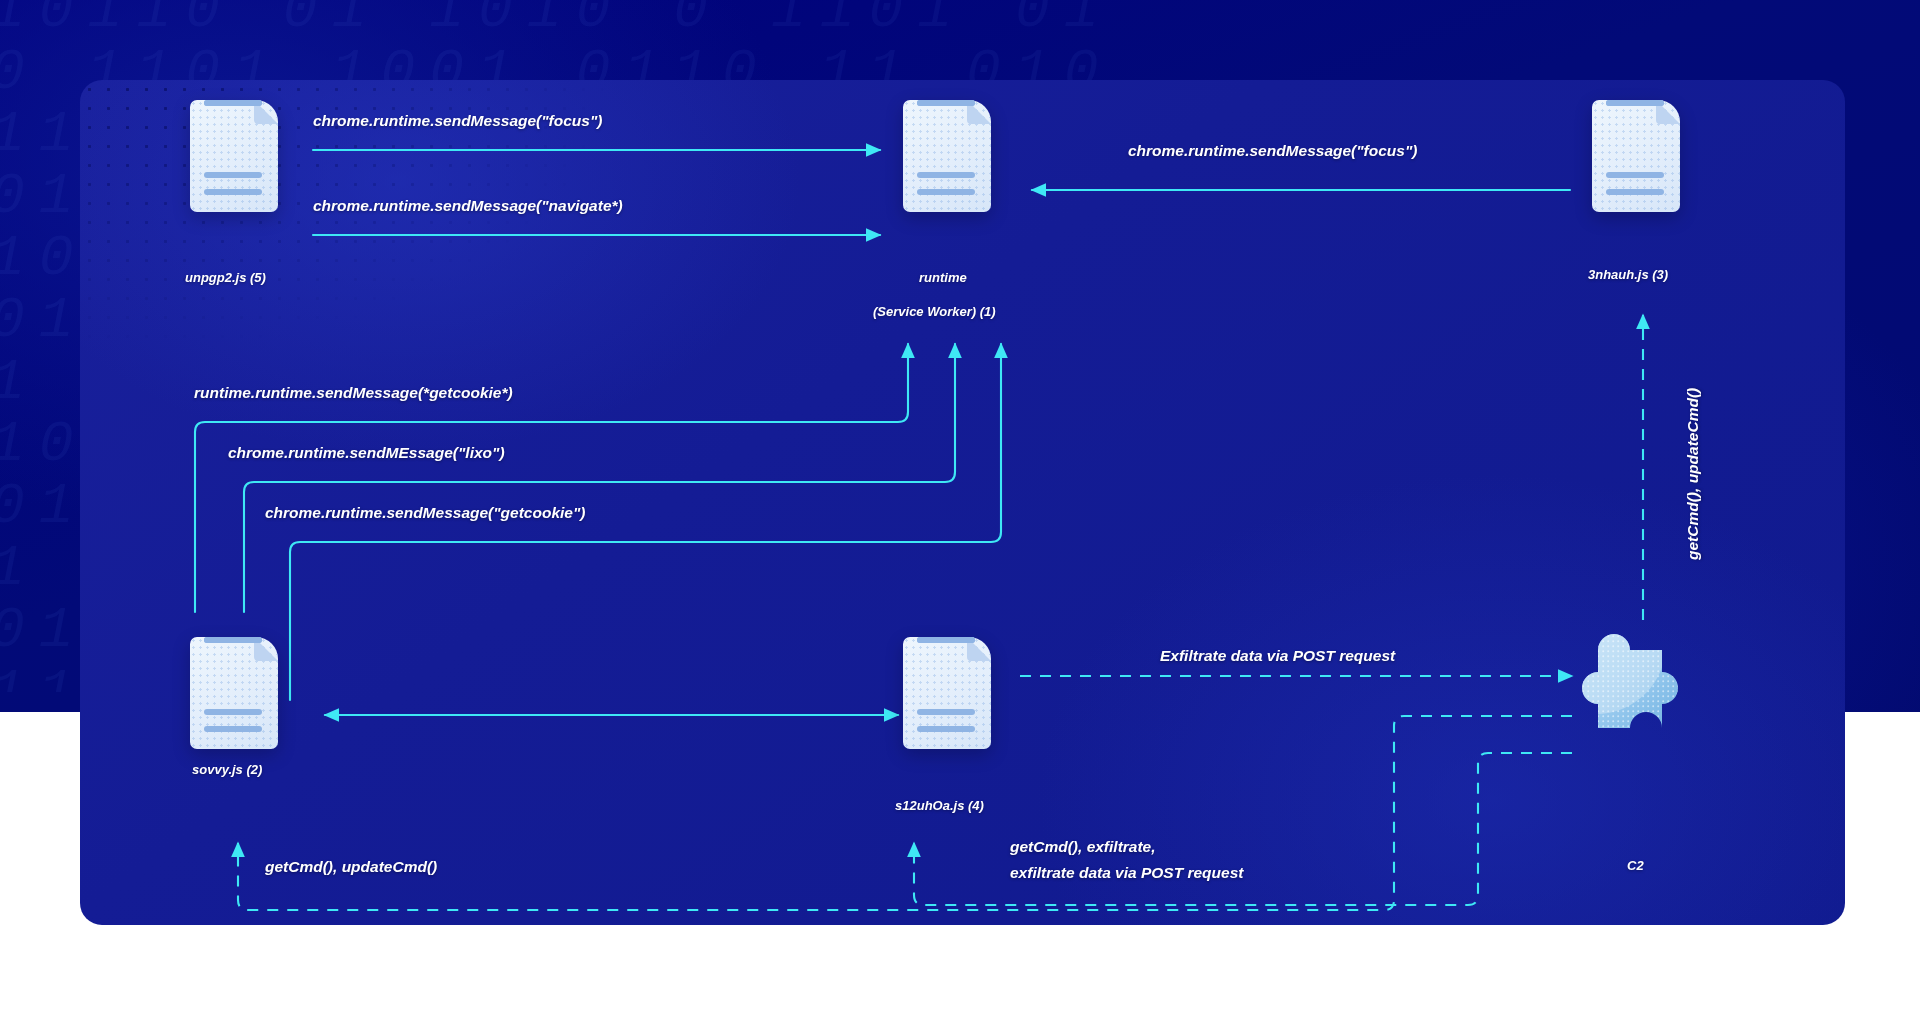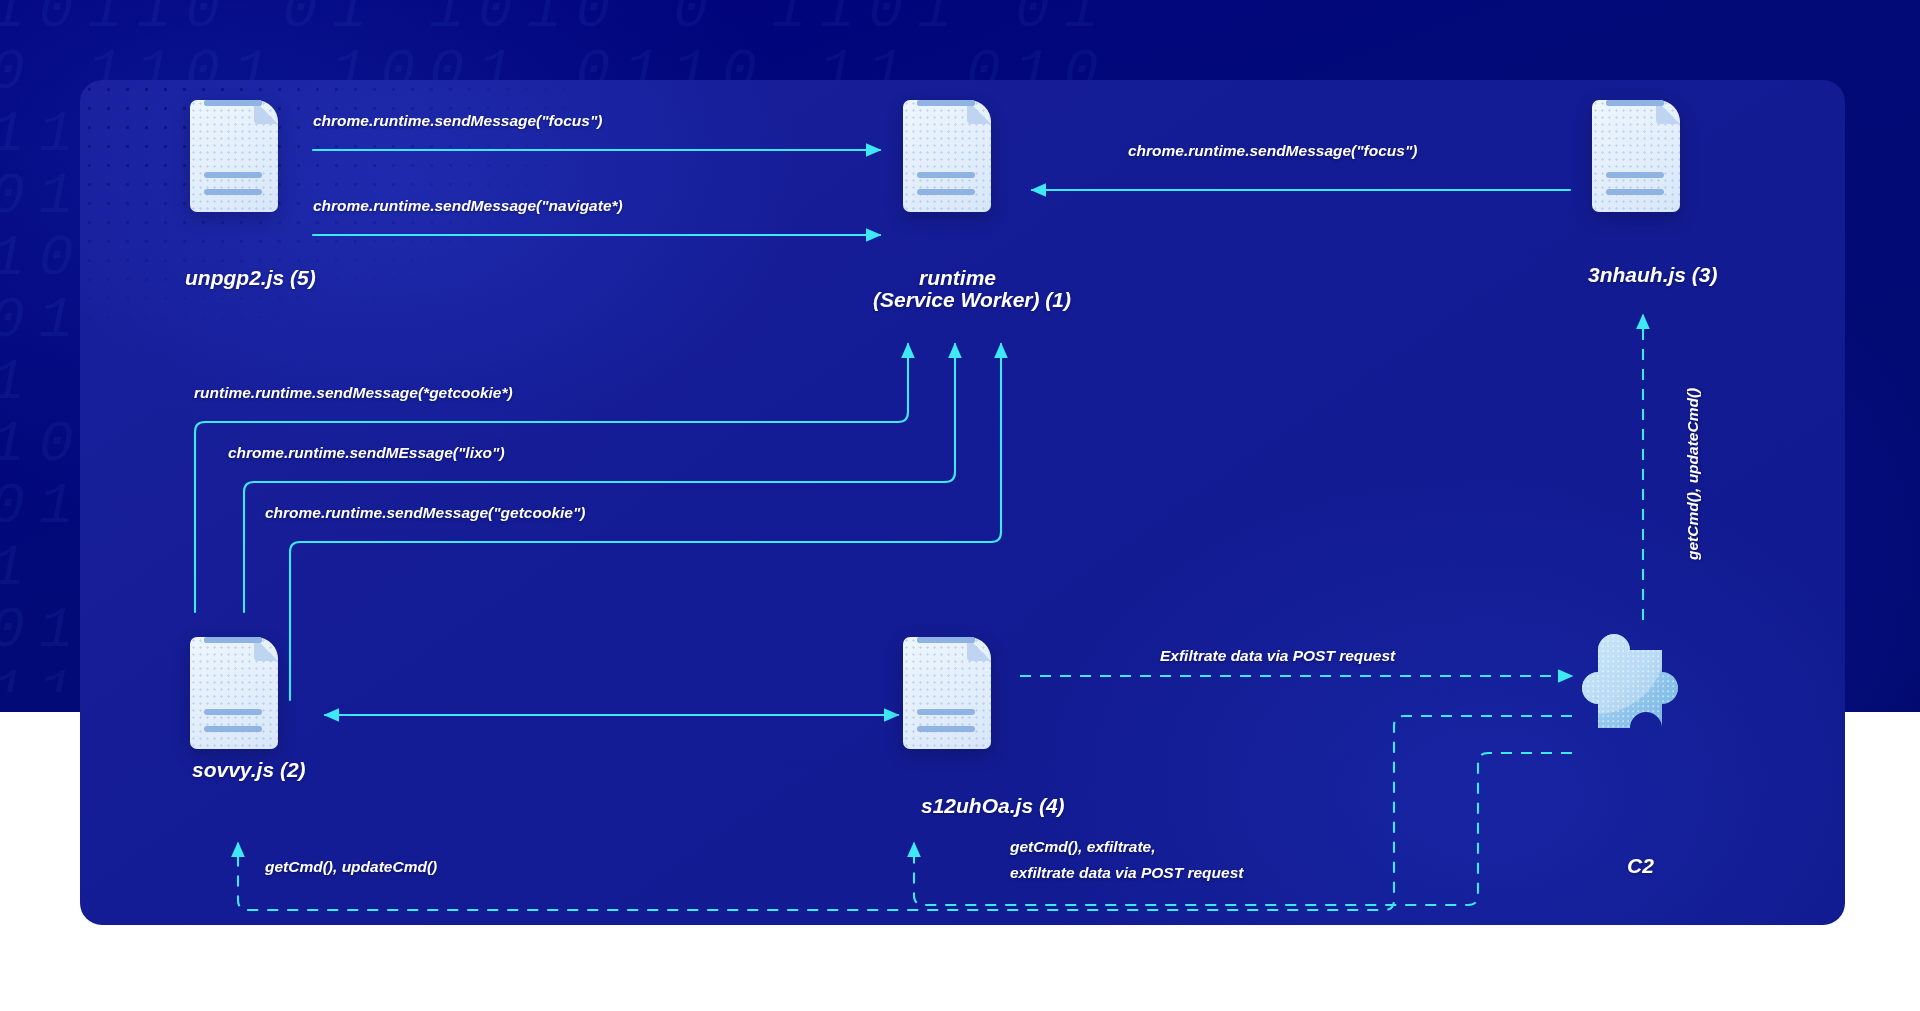--- a/index.html
+++ b/index.html
@@ -65,21 +65,21 @@
   .doc .ln{
     position:absolute; left:14px; right:16px; height:6px; border-radius:3px;
     background:#8fb4e4;
   }
   .doc .ln:nth-of-type(1){ top:38px; }
   .doc .ln:nth-of-type(2){ top:55px; }
   .doc .ln:nth-of-type(3){ top:72px; }
   .doc .ln:nth-of-type(4){ top:89px; }
 
   .nodelabel{
-    position:absolute; color:#ffffff; font-size:21px; font-weight:700;
+    position:absolute; color:#ffffff; font-size:13px; font-weight:700;
     line-height:20px; white-space:pre; text-shadow:0 1px 3px rgba(0,0,0,.35);
   }
   .edgelabel{
     position:absolute; color:#ffffff; font-size:15.5px; font-weight:700;
     line-height:22px; white-space:pre; text-shadow:0 1px 3px rgba(0,0,0,.4);
   }
   .edgelabel.vert{ transform-origin:0 0; transform:rotate(-90deg); }
 
   .puzzle{ position:absolute; width:130px; height:126px; }
 </style>
@@ -179,21 +179,21 @@
     <div class="body">
       <div class="tex"></div>
         <div class="fold"></div>
       <div class="ln"></div>
         <div class="ln"></div>
         <div class="ln"></div>
         <div class="ln"></div>
     </div>
   </div>
   <div class="nodelabel" style="left:919px; top:268px;">runtime</div>
-  <div class="nodelabel" style="left:873px; top:290px;text-align:right;">(Service Worker) (1)</div>
+  <div class="nodelabel" style="left:873px; top:302px;text-align:right;">(Service Worker) (1)</div>
 
   <div class="doc" style="left:1592px; top:100px;">
     <div class="body">
       <div class="tex"></div>
         <div class="fold"></div>
       <div class="ln"></div>
         <div class="ln"></div>
         <div class="ln"></div>
         <div class="ln"></div>
     </div>
@@ -215,21 +215,21 @@
   <div class="doc" style="left:903px; top:637px;">
     <div class="body">
       <div class="tex"></div>
         <div class="fold"></div>
       <div class="ln"></div>
         <div class="ln"></div>
         <div class="ln"></div>
         <div class="ln"></div>
     </div>
   </div>
-  <div class="nodelabel" style="left:895px; top:796px;margin-left:26px;">s12uhOa.js (4)</div>
+  <div class="nodelabel" style="left:895px; top:796px;">s12uhOa.js (4)</div>
 
   <div class="puzzle" style="left:1572px; top:620px;">
     <svg viewBox="0 0 130 126" width="130" height="126">
       <defs>
         <linearGradient id="pg" x1="0" y1="0" x2="1" y2="1">
           <stop offset="0%" stop-color="#bde0f7"></stop>
           <stop offset="45%" stop-color="#9ecdf0"></stop>
           <stop offset="100%" stop-color="#5fa8dc"></stop>
         </linearGradient>
         <pattern id="pdots" width="5" height="5" patternUnits="userSpaceOnUse">

